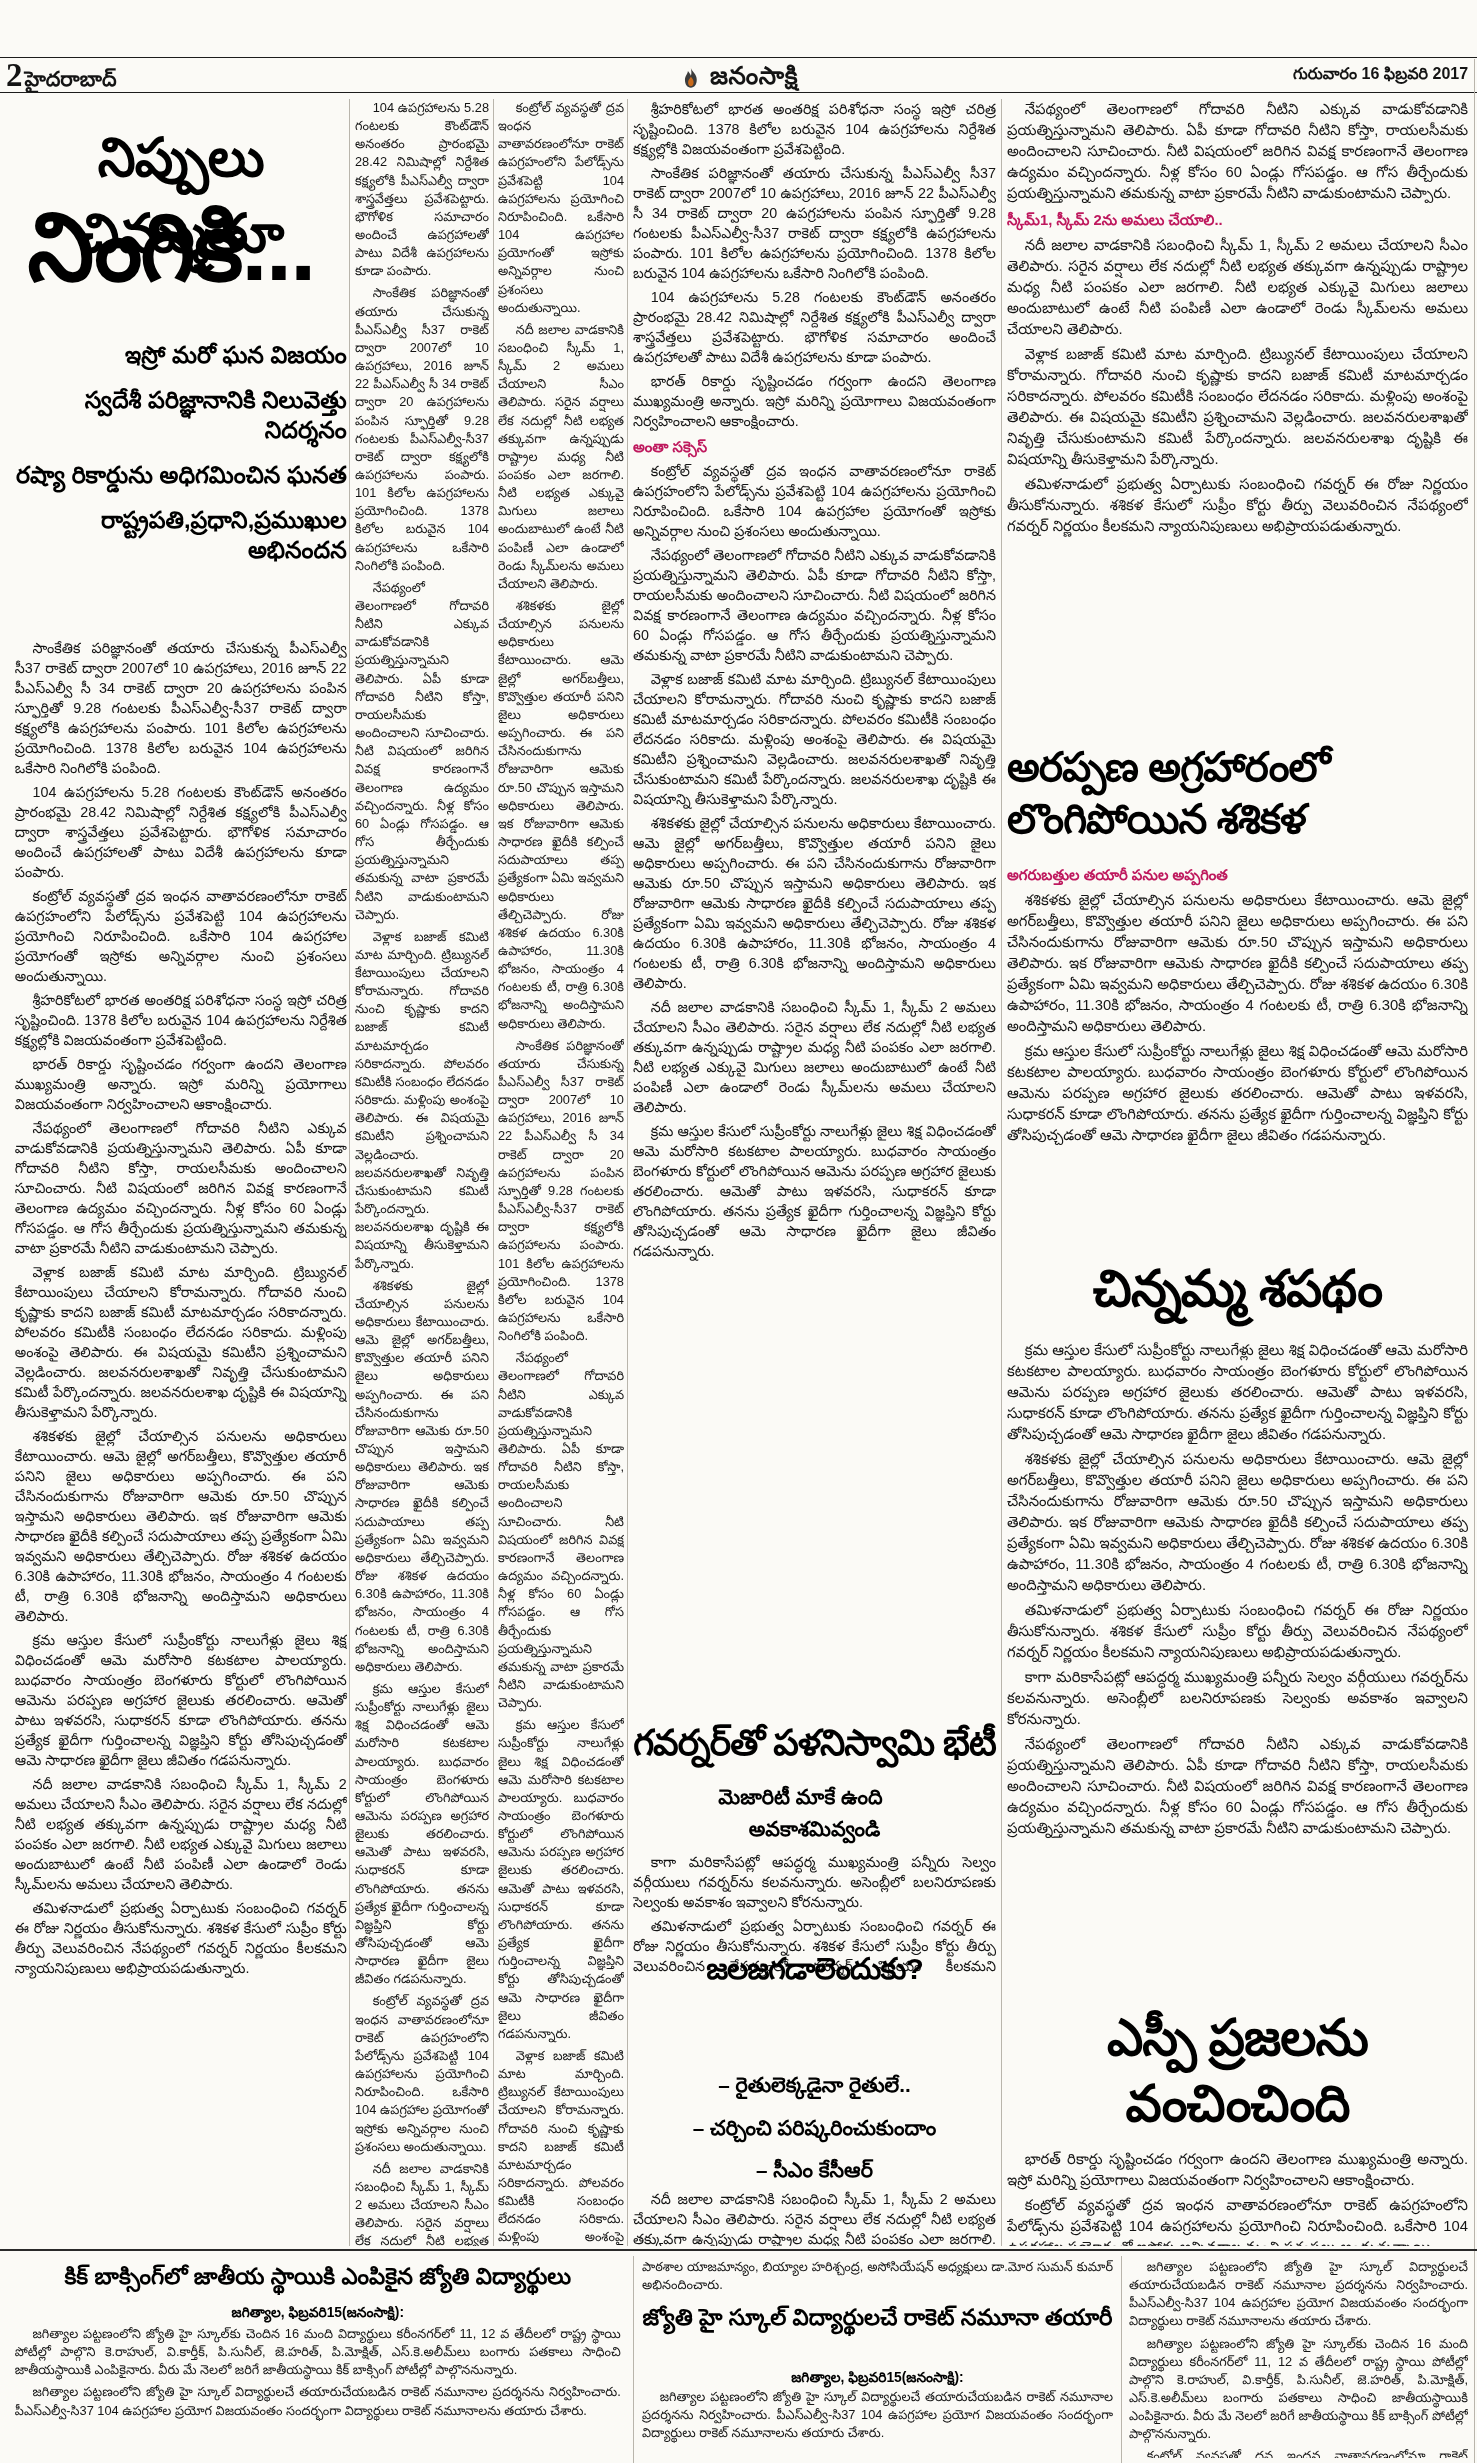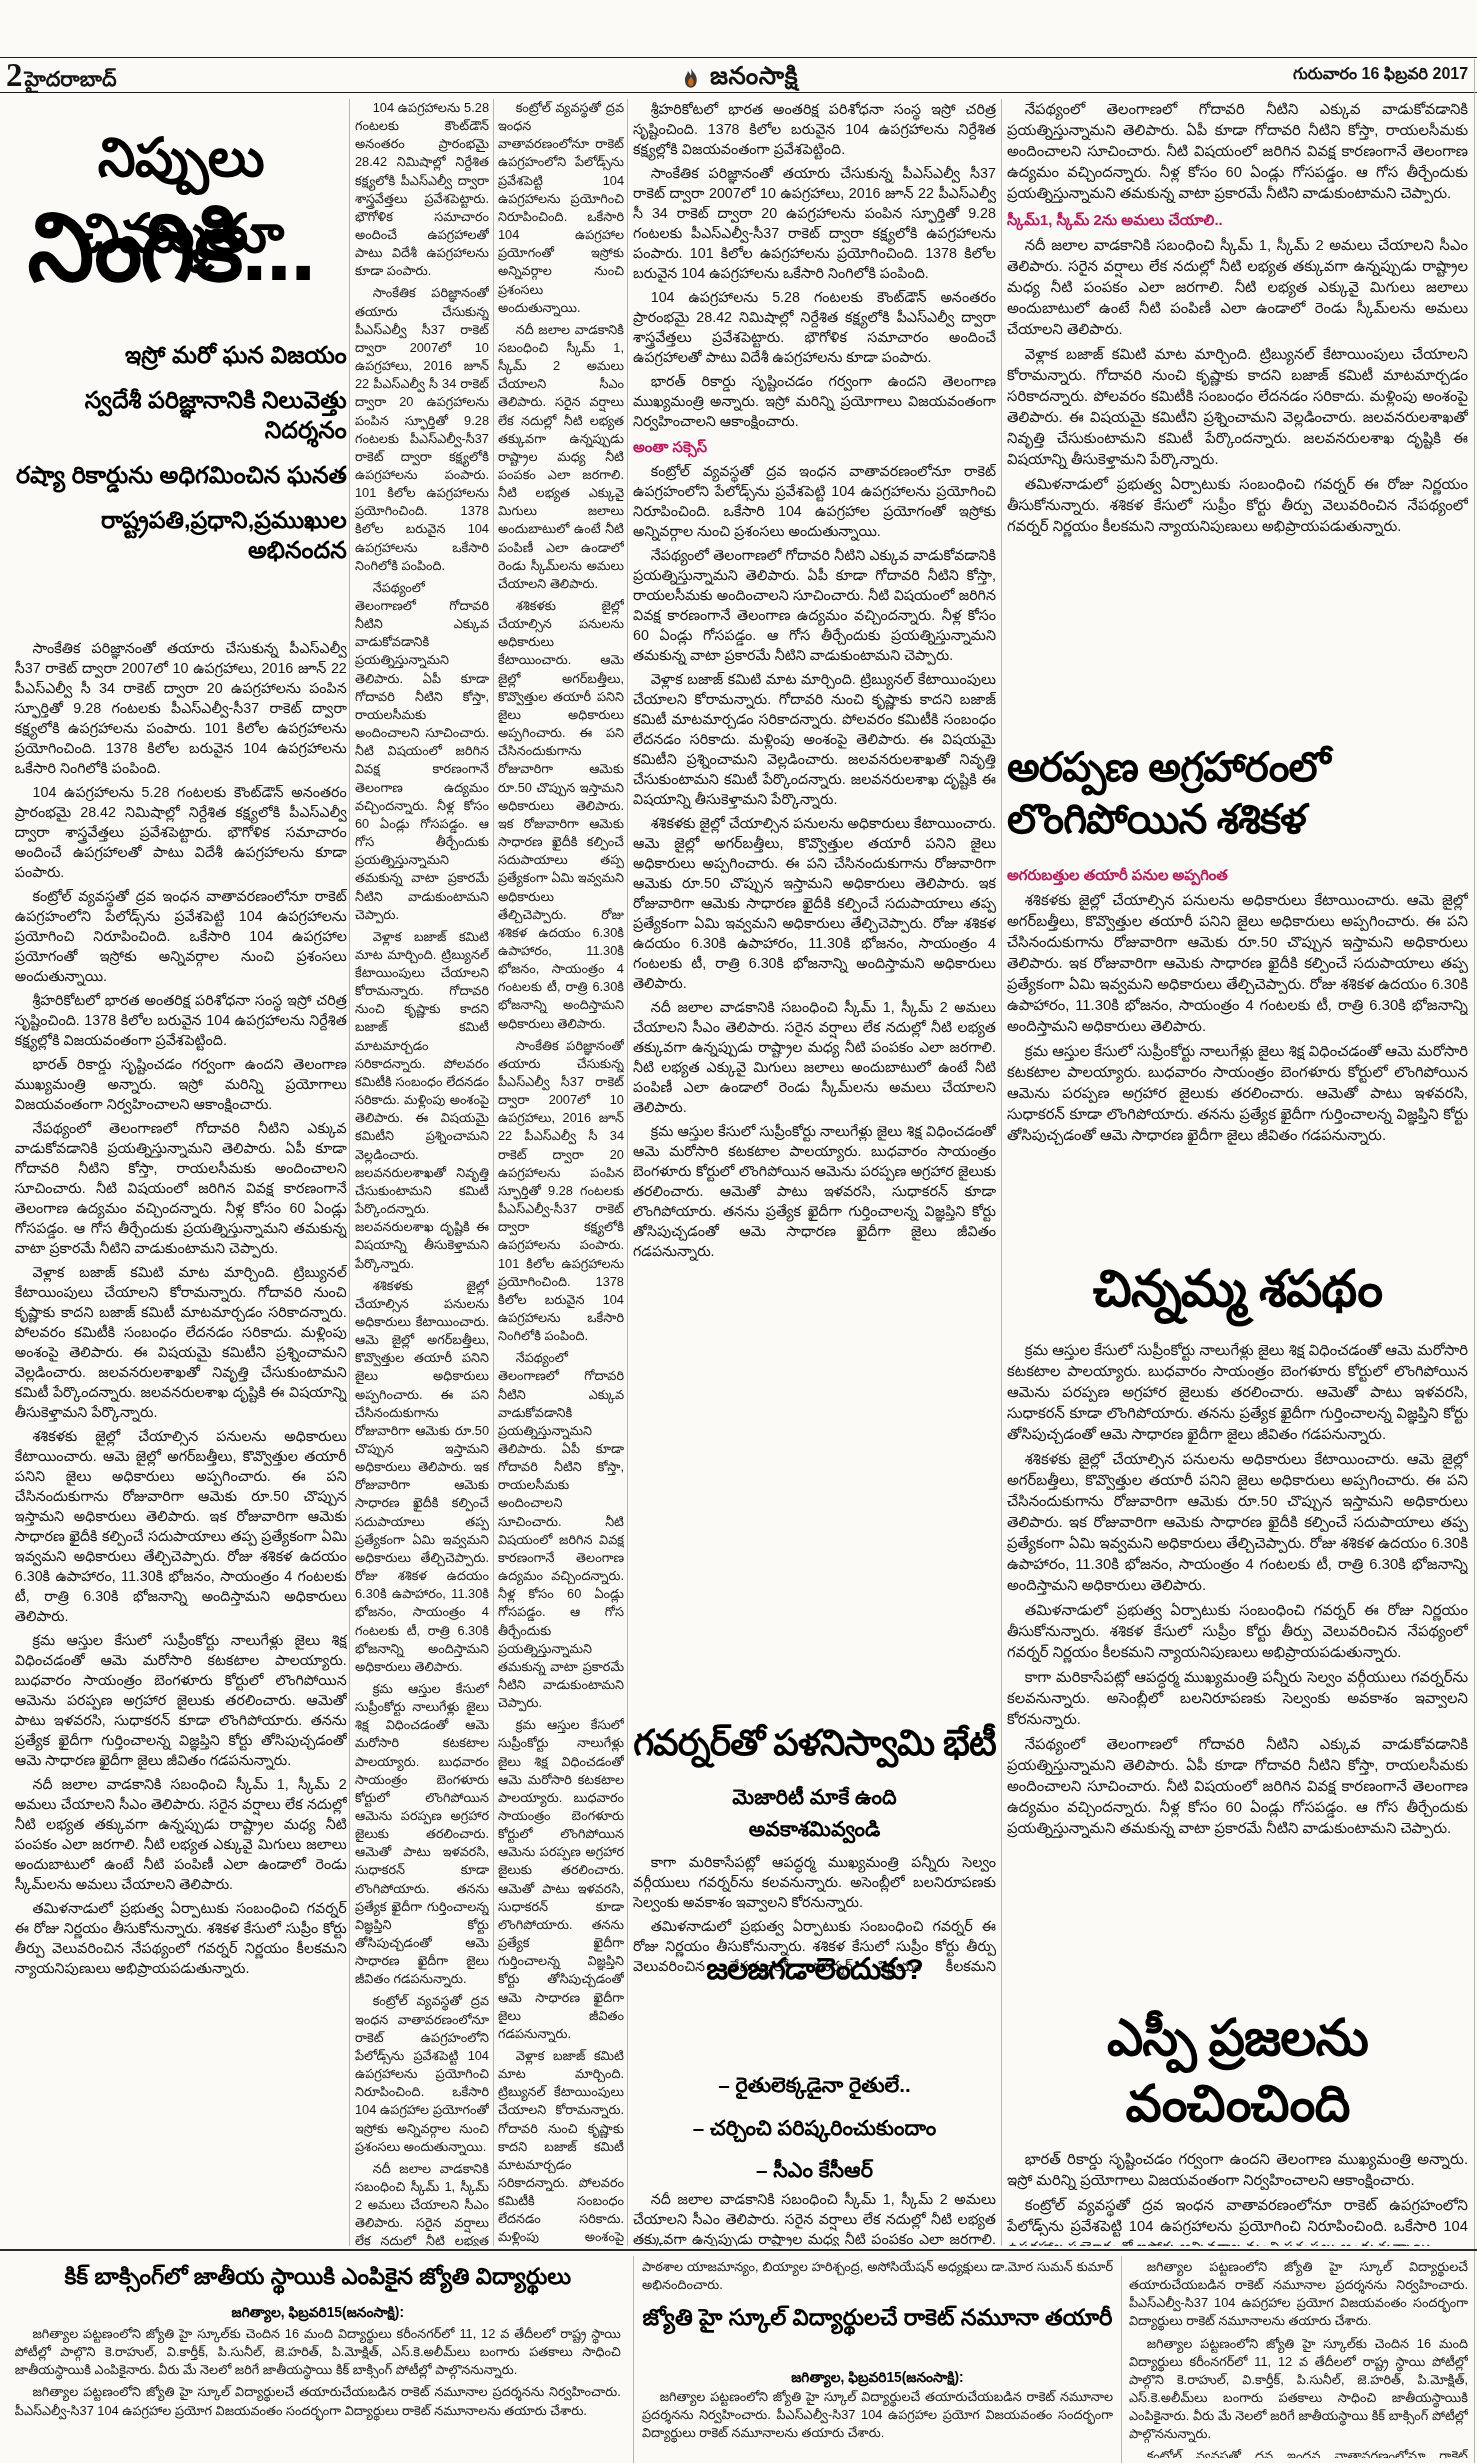--- a/index.html
+++ b/index.html
@@ -125,21 +125,21 @@
     <div class="subhead-inline">అంతా సక్సెస్</div>
     <p>కంట్రోల్ వ్యవస్థతో ద్రవ ఇంధన వాతావరణంలోనూ రాకెట్ ఉపగ్రహంలోని పేలోడ్స్‌ను ప్రవేశపెట్టి 104 ఉపగ్రహాలను ప్రయోగించి నిరూపించింది. ఒకేసారి 104 ఉపగ్రహాల ప్రయోగంతో ఇస్రోకు అన్నివర్గాల నుంచి ప్రశంసలు అందుతున్నాయి.</p>
     <p>నేపథ్యంలో తెలంగాణలో గోదావరి నీటిని ఎక్కువ వాడుకోవడానికి ప్రయత్నిస్తున్నామని తెలిపారు. ఏపీ కూడా గోదావరి నీటిని కోస్తా, రాయలసీమకు అందించాలని సూచించారు. నీటి విషయంలో జరిగిన వివక్ష కారణంగానే తెలంగాణ ఉద్యమం వచ్చిందన్నారు. నీళ్ల కోసం 60 ఏండ్లు గోసపడ్డం. ఆ గోస తీర్చేందుకు ప్రయత్నిస్తున్నామని తమకున్న వాటా ప్రకారమే నీటిని వాడుకుంటామని చెప్పారు.</p>
     <p>వెళ్లాక బజాజ్ కమిటి మాట మార్చింది. ట్రిబ్యునల్ కేటాయింపులు చేయాలని కోరామన్నారు. గోదావరి నుంచి కృష్ణాకు కాదని బజాజ్ కమిటీ మాటమార్చడం సరికాదన్నారు. పోలవరం కమిటీకి సంబంధం లేదనడం సరికాదు. మళ్లింపు అంశంపై తెలిపారు. ఈ విషయమై కమిటీని ప్రశ్నించామని వెల్లడించారు. జలవనరులశాఖతో నివృత్తి చేసుకుంటామని కమిటీ పేర్కొందన్నారు. జలవనరులశాఖ దృష్టికి ఈ విషయాన్ని తీసుకెళ్తామని పేర్కొన్నారు.</p>
     <p>శశికళకు జైల్లో చేయాల్సిన పనులను అధికారులు కేటాయించారు. ఆమె జైల్లో అగర్‌బత్తీలు, కొవ్వొత్తుల తయారీ పనిని జైలు అధికారులు అప్పగించారు. ఈ పని చేసినందుకుగాను రోజువారిగా ఆమెకు రూ.50 చొప్పున ఇస్తామని అధికారులు తెలిపారు. ఇక రోజువారిగా ఆమెకు సాధారణ ఖైదీకి కల్పించే సదుపాయాలు తప్ప ప్రత్యేకంగా ఏమి ఇవ్వమని అధికారులు తేల్చిచెప్పారు. రోజు శశికళ ఉదయం 6.30కి ఉపాహారం, 11.30కి భోజనం, సాయంత్రం 4 గంటలకు టీ, రాత్రి 6.30కి భోజనాన్ని అందిస్తామని అధికారులు తెలిపారు.</p>
     <p>నదీ జలాల వాడకానికి సబంధించి స్కీమ్ 1, స్కీమ్ 2 అమలు చేయాలని సీఎం తెలిపారు. సరైన వర్షాలు లేక నదుల్లో నీటి లభ్యత తక్కువగా ఉన్నప్పుడు రాష్ట్రాల మధ్య నీటి పంపకం ఎలా జరగాలి. నీటి లభ్యత ఎక్కువై మిగులు జలాలు అందుబాటులో ఉంటే నీటి పంపిణీ ఎలా ఉండాలో రెండు స్కీమ్‌లను అమలు చేయాలని తెలిపారు.</p>
     <p>క్రమ ఆస్తుల కేసులో సుప్రీంకోర్టు నాలుగేళ్లు జైలు శిక్ష విధించడంతో ఆమె మరోసారి కటకటాల పాలయ్యారు. బుధవారం సాయంత్రం బెంగళూరు కోర్టులో లొంగిపోయిన ఆమెను పరప్పణ అగ్రహార జైలుకు తరలించారు. ఆమెతో పాటు ఇళవరసి, సుధాకరన్ కూడా లొంగిపోయారు. తనను ప్రత్యేక ఖైదీగా గుర్తించాలన్న విజ్ఞప్తిని కోర్టు తోసిపుచ్చడంతో ఆమె సాధారణ ఖైదీగా జైలు జీవితం గడపనున్నారు.</p>
   </div>
 
   <div class="h-center" style="position:absolute;left:633px;top:1722px;width:363px;font-size:36px;letter-spacing:-1px">గవర్నర్‌తో పళనిస్వామి భేటీ</div>
-  <div class="h-center" style="position:absolute;left:633px;top:1785px;width:363px;font-size:20.7px;font-weight:800">మెజారిటీ మాకే ఉంది</div>
+  <div class="h-center" style="position:absolute;left:619px;top:1785px;width:363px;font-size:20.7px;font-weight:800">మెజారిటీ మాకే ఉంది</div>
   <div class="h-center" style="position:absolute;left:633px;top:1817px;width:363px;font-size:20.7px;font-weight:800">అవకాశమివ్వండి</div>
   <div class="col body-md" style="left:633px;top:1852px;width:363px;height:126px">
     <p>కాగా మరికాసేపట్లో ఆపద్ధర్మ ముఖ్యమంత్రి పన్నీరు సెల్వం వర్గీయులు గవర్నర్‌ను కలవనున్నారు. అసెంబ్లీలో బలనిరూపణకు సెల్వంకు అవకాశం ఇవ్వాలని కోరనున్నారు.</p>
     <p>తమిళనాడులో ప్రభుత్వ ఏర్పాటుకు సంబంధించి గవర్నర్ ఈ రోజు నిర్ణయం తీసుకోనున్నారు. శశికళ కేసులో సుప్రీం కోర్టు తీర్పు వెలువరించిన నేపథ్యంలో గవర్నర్ నిర్ణయం కీలకమని న్యాయనిపుణులు అభిప్రాయపడుతున్నారు.</p>
   </div>
 
   <div class="h-center" style="position:absolute;left:633px;top:1952px;width:363px;font-size:30px;letter-spacing:-1px">జలజగడాలెందుకు?</div>
   <div style="position:absolute;left:633px;top:2059px;width:363px;text-align:center">
     <div class="bullet-line">– రైతులెక్కడైనా రైతులే..</div>
     <div class="bullet-line">– చర్చించి పరిష్కరించుకుందాం</div>

